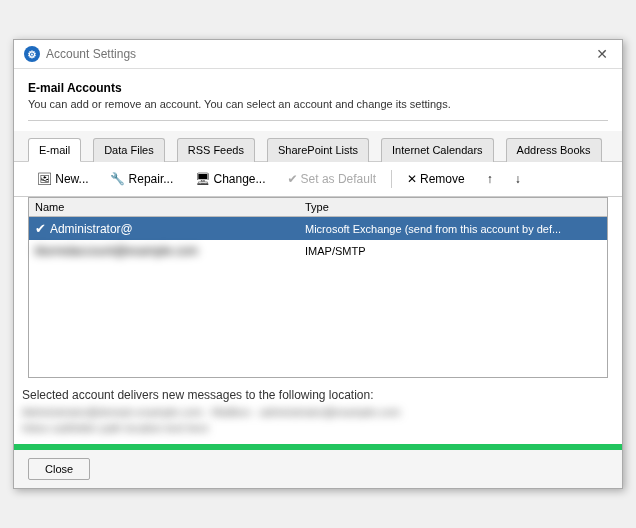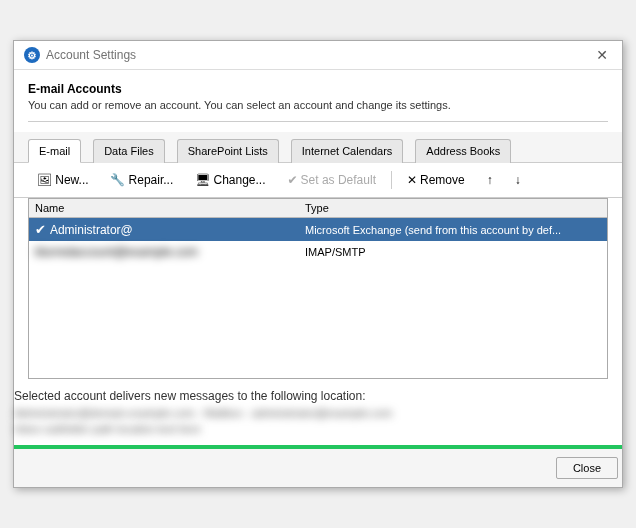--- a/index.html
+++ b/index.html
@@ -227,39 +227,39 @@
     .table-row.selected .check-icon {
       color: #fff;
     }
 
     .blurred {
       filter: blur(4px);
       user-select: none;
     }
 
     .footer-area {
-      padding: 10px 0;
+      padding: 10px 8px;
       background: #fff;
       font-size: 11px;
       color: #333;
     }
 
     .footer-location {
       filter: blur(4px);
       color: #555;
       margin-top: 4px;
       font-size: 11px;
     }
 
     .bottom-bar {
       background: #f5f5f5;
-      padding: 8px 4px;
-      display: flex;
-      justify-content: flex-end;
-      border-top: 4px solid #22c55e;
+      padding: 8px 14px;
+      display: flex;
+      justify-content: flex-start;
+      border-top: 6px solid #22c55e;
     }
 
     .close-dialog-btn {
       padding: 4px 16px;
       background: #f5f5f5;
       border: 1px solid #aaa;
       cursor: pointer;
       font-size: 11px;
       border-radius: 2px;
     }
@@ -285,20 +285,21 @@
   <div class="content-area">
     <div class="section-title">E-mail Accounts</div>
     <div class="section-desc">You can add or remove an account. You can select an account and change its settings.</div>
     <hr class="divider">
   </div>
 
   <div class="tabs-area">
     <div class="tabs">
       <div class="tab active">E-mail</div>
       <div class="tab">Data Files</div>
+      <div class="tab">RSS Feeds</div>
       <div class="tab">SharePoint Lists</div>
       <div class="tab">Internet Calendars</div>
       <div class="tab">Address Books</div>
     </div>
   </div>
 
   <div class="main-content">
 
     <div class="toolbar">
       <button class="toolbar-btn">

